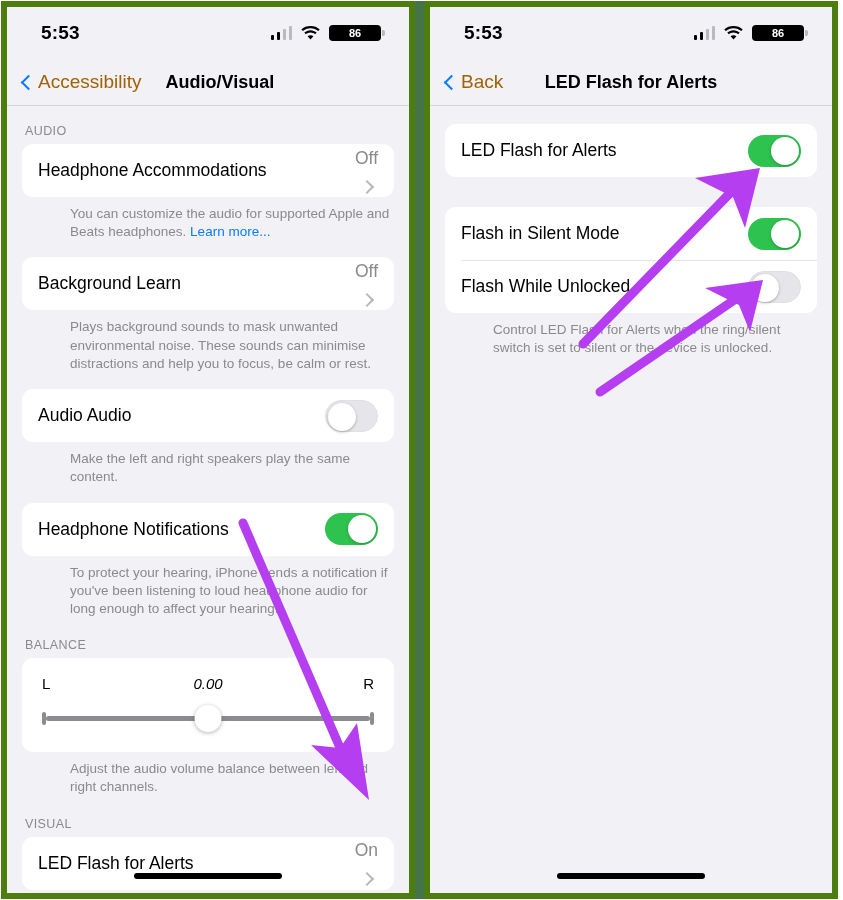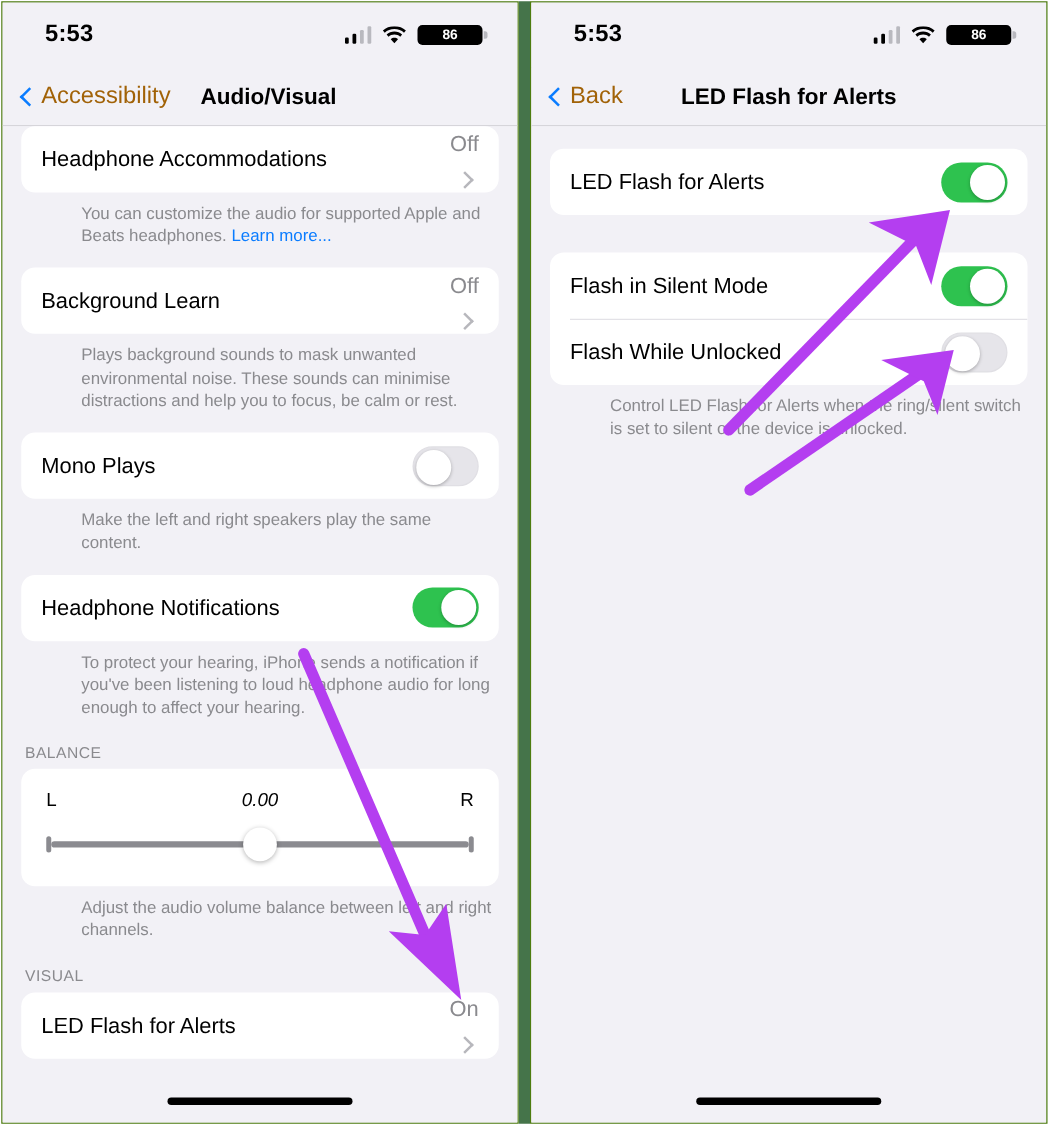--- a/index.html
+++ b/index.html
@@ -18,21 +18,21 @@
     display: flex;
     background: #ffffff;
   }
 
   
   .panel {
     position: relative;
     width: 414px;
     height: 898px;
     margin: 1px 0 1px 0;
-    border: 1px solid #4d7c0f;
+    border: 6px solid #4d7c0f;
     box-sizing: border-box;
     background: #f2f1f6;
     overflow: hidden;
   }
   .panel-left { margin-left: 1px; }
   .divider {
     width: 9px;
     height: 898px;
     margin: 1px 0;
     background: #45744a;
@@ -349,20 +349,21 @@
     <div class="navbar">
       <div class="nav-back">
         <span class="chev-left"></span>
         <span>Accessibility</span>
       </div>
       <div class="nav-title">Audio/Visual</div>
     </div>
 
     <div class="content">
 
+      <div class="section-header">AUDIO</div>
       <div class="card">
         <div class="row">
           <span class="row-label">Headphone Accommodations</span>
           <span class="row-right">
             <span class="row-value">Off</span>
             <span class="chev-right"></span>
           </span>
         </div>
       </div>
       <div class="footnote"><span>You can customize the audio for supported Apple and Beats headphones. </span><a href="#">Learn more...</a></div>
@@ -375,21 +376,21 @@
             <span class="row-value">Off</span>
             <span class="chev-right"></span>
           </span>
         </div>
       </div>
       <div class="footnote">Plays background sounds to mask unwanted environmental noise. These sounds can minimise distractions and help you to focus, be calm or rest.</div>
 
       <div style="height:14px"></div>
       <div class="card">
         <div class="row">
-          <span class="row-label">Mono Plays</span>
+          <span class="row-label">Audio Audio</span>
           <span class="row-right">
             <span class="toggle off">
                 <span class="knob"></span>
               </span>
           </span>
         </div>
       </div>
       <div class="footnote">Make the left and right speakers play the same content.</div>
 
       <div style="height:14px"></div>

